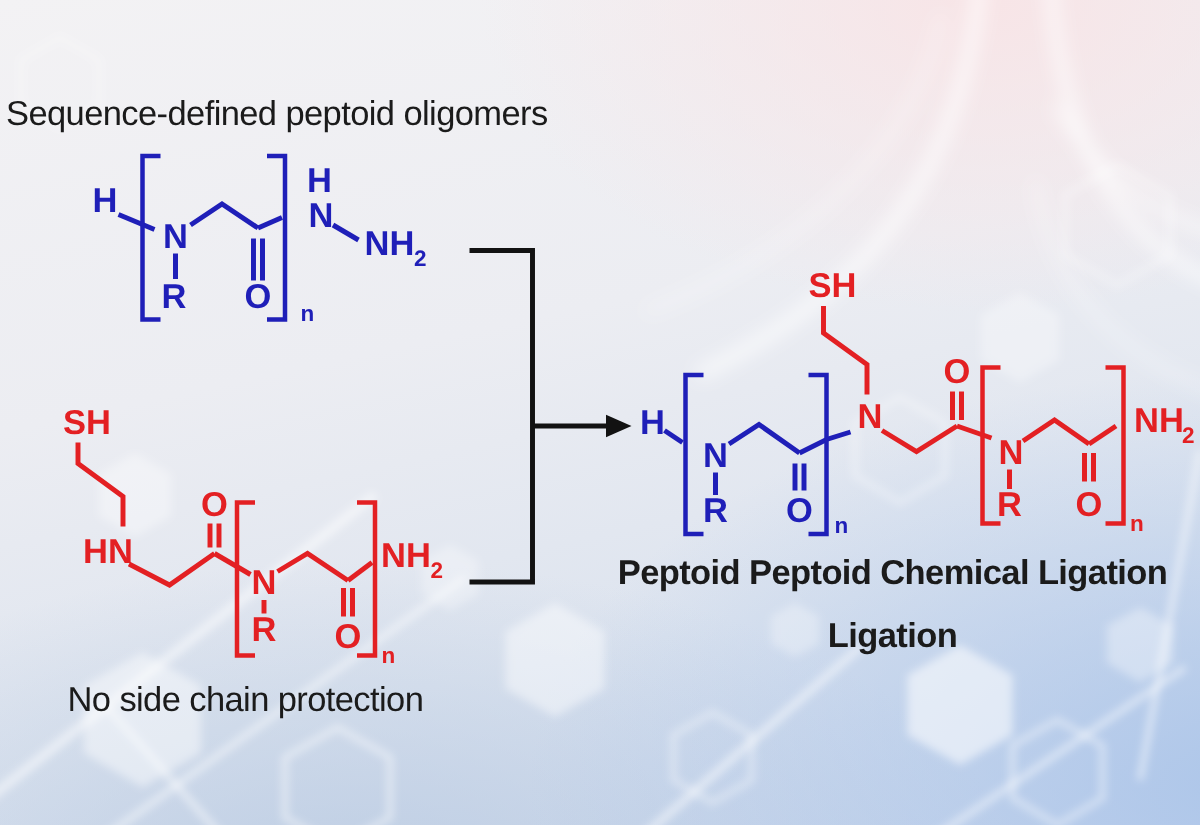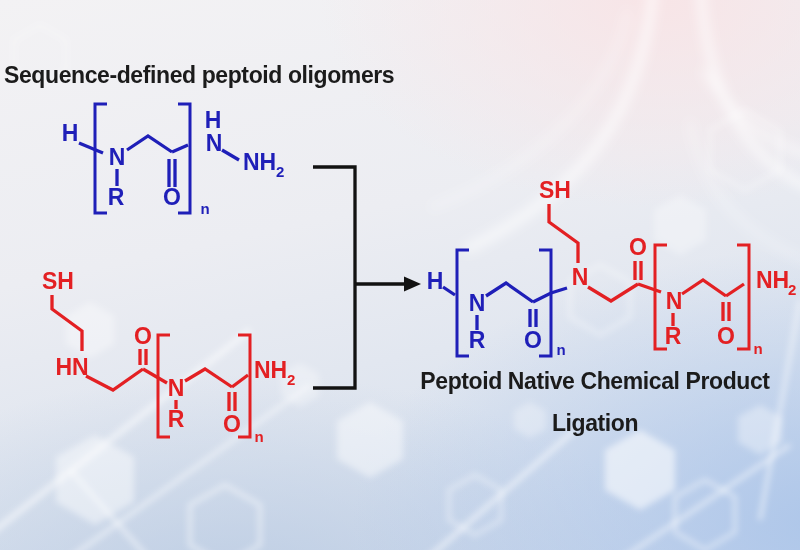--- a/index.html
+++ b/index.html
@@ -7,21 +7,21 @@
     position:relative;width:800px;height:550px;overflow:hidden;
     font-family:"Liberation Sans",sans-serif;
     background:
       radial-gradient(42% 38% at 82% 0%,  rgba(248,228,230,0.95) 0%, rgba(248,228,230,0) 100%),
       radial-gradient(60% 50% at 104% 95%, rgba(168,195,233,0.85) 0%, rgba(168,195,233,0) 100%),
       radial-gradient(55% 40% at 30% 108%, rgba(186,203,226,0.85) 0%, rgba(186,203,226,0) 100%),
       linear-gradient(168deg,#f3f2f4 0%,#ecedf2 40%,#dde4ef 72%,#ccd8ec 100%);
   }
   svg.layer{position:absolute;left:0;top:0;}
   .headline{
-    position:absolute;font-weight:bold;color:#1b1b1b;
+    position:absolute;font-weight:normal;color:#1b1b1b;
     font-size:23px;letter-spacing:-0.4px;white-space:nowrap;
   }
   .product-label{position:absolute;left:390px;top:368px;width:410px;text-align:center;}
   .product-label .l1,.product-label .l2{font-weight:bold;color:#1b1b1b;font-size:23px;letter-spacing:-0.4px;}
   .product-label .l2{margin-top:15px;}
   .bonds{fill:none;stroke-width:3.3;stroke-linejoin:miter;stroke-linecap:butt;}
   .bracket{fill:none;stroke-width:3;}
   .blue-stroke{stroke:#1f1fb8;}
   .red-stroke{stroke:#e32023;}
   .labels text{stroke:none;font-weight:bold;font-size:23px;text-anchor:middle;}
@@ -193,19 +193,20 @@
         <text x="726" y="344">O</text>
         <text class="sub" x="758" y="354">n</text>
         <text class="ts" x="756" y="288">NH</text>
         <text class="ts sub" x="788" y="295">2</text>
       </g>
     </g>
   </svg>
 
   <div class="headline" style="left:4px;top:62px;">Sequence-defined peptoid oligomers</div>
 
+  <div class="headline" style="left:45px;top:453px;">No side chain protection</div>
 
   <div class="product-label">
-    <div class="l1">Peptoid Native Chemical Product</div>
+    <div class="l1">Peptoid Peptoid Chemical Ligation</div>
     <div class="l2">Ligation</div>
   </div>
 
 </div>
 
 </body></html>

